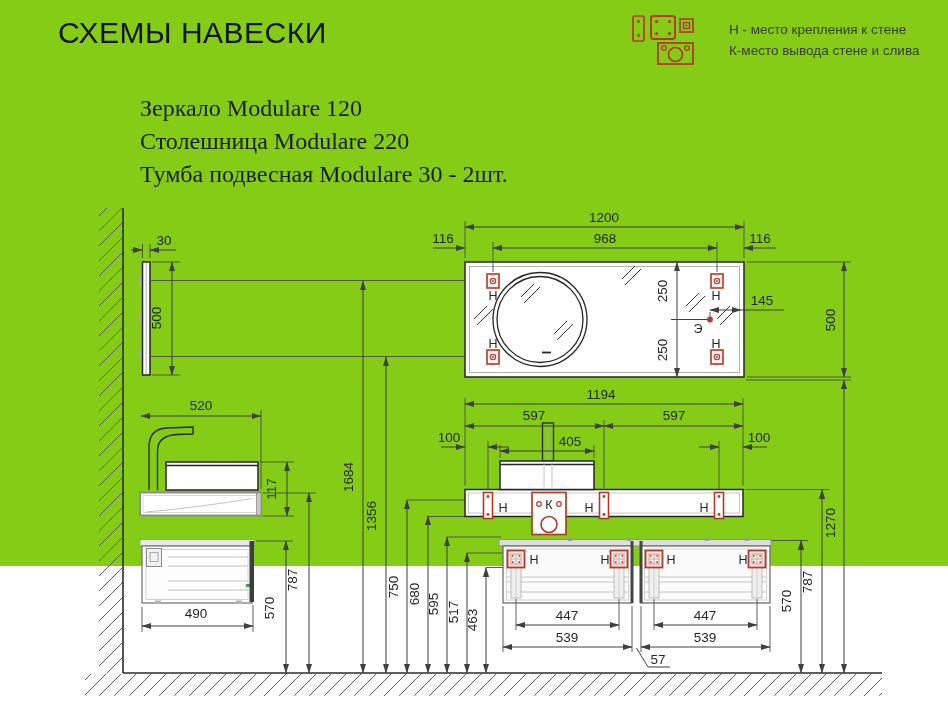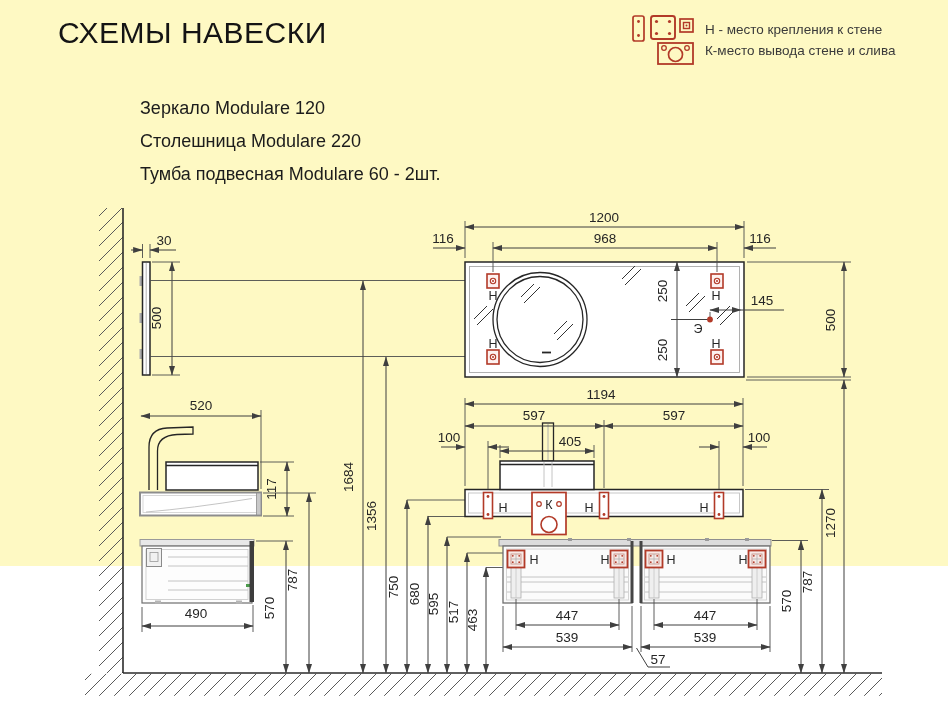--- a/index.html
+++ b/index.html
@@ -1,21 +1,21 @@
 <!DOCTYPE html>
 <html><head>
 <meta charset="utf-8">
 <style>
   html,body{margin:0;padding:0;background:#fff;width:948px;height:726px;overflow:hidden;
     font-family:"Liberation Sans",sans-serif;color:#222;}
-  #stage{position:relative;width:948px;height:566px;background:#fef9c3;}
+  #stage{position:relative;width:948px;height:566px;background:#84cc16;}
   .title{position:absolute;left:58px;top:16px;font-size:30px;font-weight:500;letter-spacing:.5px;color:#141414;}
-  .products{position:absolute;left:140px;top:92px;font-size:18px;color:#1c1c1c;line-height:33px;}
+  .products{position:absolute;left:140px;top:92px;font-size:24px;color:#1c1c1c;line-height:33px;font-family:Liberation Serif, serif;}
   .legend{position:absolute;left:694px;top:20px;font-size:13.5px;color:#3a3a3a;line-height:20.5px;}
-  .legend .row{white-space:nowrap;padding-left:11px;}
+  .legend .row{white-space:nowrap;padding-left:11px;margin-left:24px;}
   .legend .row.bul{padding-left:0;}
   .legend .dot{color:#b23a28;font-size:12px;margin-right:3px;}
   .legicons{position:absolute;left:630px;top:10px;}
   svg{position:absolute;left:0;top:0;}
   
   .obj{stroke:#262626;stroke-width:1.5;fill:#fff;}
   .objn{stroke:#262626;stroke-width:1.3;fill:none;}
   .thin{stroke:#a9a9a9;stroke-width:.9;fill:none;}
   .gline{stroke:#bdbdbd;stroke-width:.9;fill:none;}
   .dimln{stroke:#3f3f3f;stroke-width:1;fill:none;}
@@ -29,21 +29,21 @@
 </head>
 <body>
 
 <div id="stage">
 
   <div class="title">СХЕМЫ НАВЕСКИ</div>
 
   <div class="products">
     <div>Зеркало Modulare 120</div>
     <div>Столешница Modulare 220</div>
-    <div>Тумба подвесная Modulare 60 - 2шт.</div>
+    <div>Тумба подвесная Modulare 30 - 2шт.</div>
   </div>
 
   <svg class="legicons" width="70" height="56" viewBox="0 0 70 56">
     <g>
       <rect x="3" y="6" width="11" height="25" rx="2" class="red" stroke-width="1.7"></rect>
       <circle cx="8.5" cy="11.5" r="1.4" class="redf"></circle>
         <circle cx="8.5" cy="25.5" r="1.4" class="redf"></circle>
     </g>
     <g>
       <rect x="21" y="6" width="24" height="23" rx="2.5" class="red" stroke-width="1.9"></rect>

